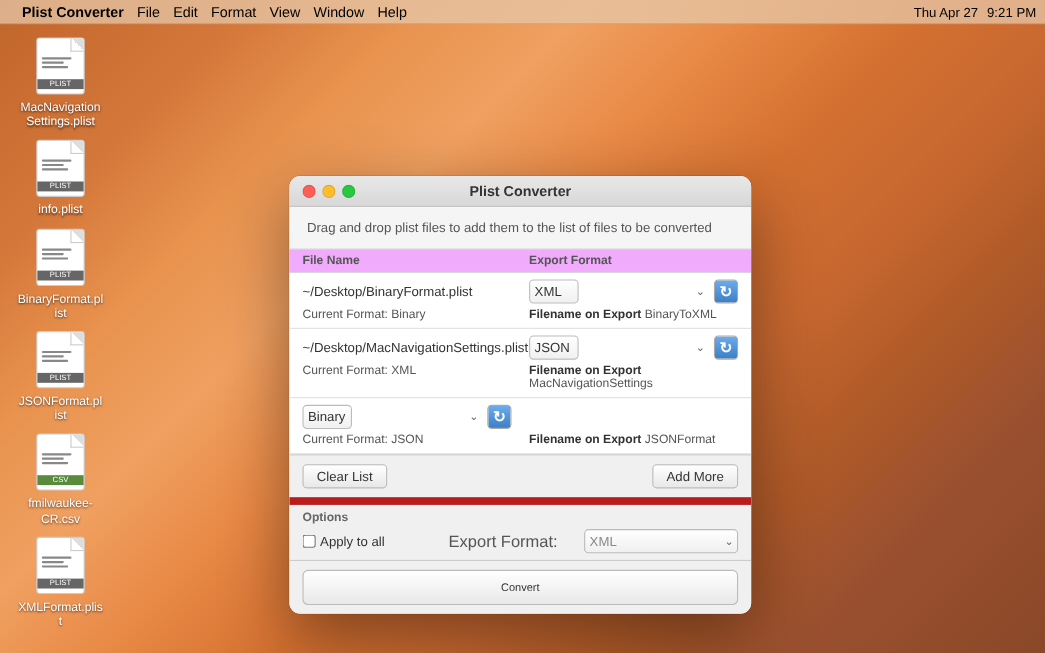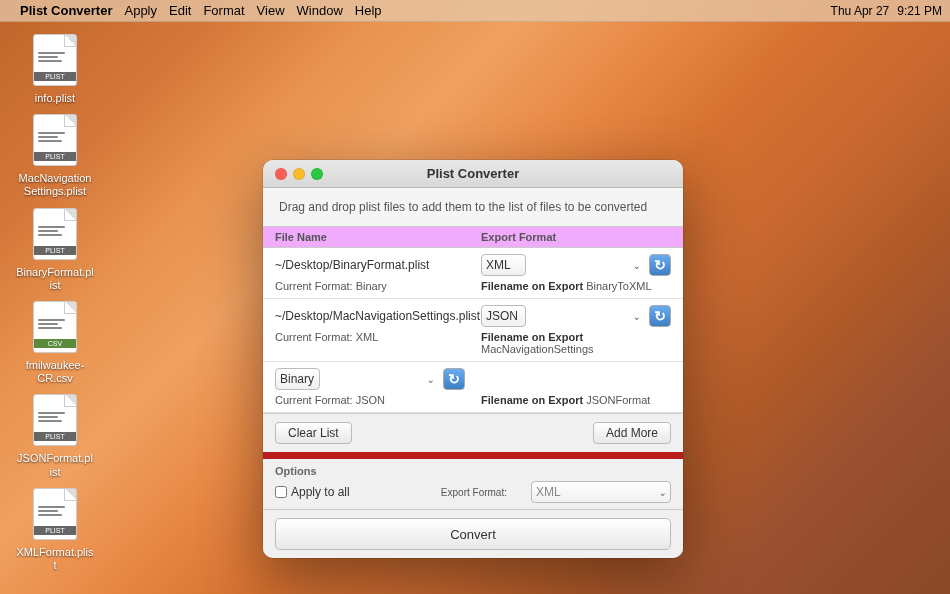--- a/index.html
+++ b/index.html
@@ -388,21 +388,21 @@
       width: 12px;
       height: 12px;
     }
 
     .checkbox-label {
       font-size: 12px;
       color: #333;
     }
 
     .export-format-label {
-      font-size: 10px;
+      font-size: 15px;
       color: #555;
       margin-left: auto;
     }
 
     .export-format-select-wrapper {
       position: relative;
       width: 140px;
     }
 
     .export-format-select-wrapper::after {
@@ -434,39 +434,39 @@
       padding: 8px 12px;
       background: #f0f0f0;
       border-top: 1px solid #ccc;
       text-align: center;
     }
 
     .convert-btn {
       width: 100%;
       height: 32px;
       border-radius: 5px;
-      font-size: 13px;
+      font-size: 10px;
       cursor: pointer;
       border: 1px solid #bbb;
       background: linear-gradient(to bottom, #fff, #e8e8e8);
       color: #333;
       font-weight: 400;
     }
   </style>
 </head>
 <body>
 
 <div class="desktop">
 
   <div class="menubar">
     <div class="menubar-left">
       <span class="apple-icon"></span>
       <span class="menubar-app-name">Plist Converter</span>
       <div class="menubar-items">
-        <span>Apply</span>
+        <span>File</span>
         <span>Edit</span>
         <span>Format</span>
         <span>View</span>
         <span>Window</span>
         <span>Help</span>
       </div>
     </div>
     <div class="menubar-right">
       <span>Thu Apr 27</span>
       <span>9:21 PM</span>
@@ -480,36 +480,36 @@
         <div class="plist-icon">
           <div class="plist-icon-fold"></div>
           <div class="plist-icon-lines">
             <div class="plist-icon-line"></div>
             <div class="plist-icon-line"></div>
             <div class="plist-icon-line"></div>
           </div>
           <div class="plist-badge">PLIST</div>
         </div>
       </div>
-      <span class="icon-label">info.plist</span>
+      <span class="icon-label">MacNavigationSettings.plist</span>
     </div>
 
     <div class="desktop-icon">
       <div class="icon-image">
         <div class="plist-icon">
           <div class="plist-icon-fold"></div>
           <div class="plist-icon-lines">
             <div class="plist-icon-line"></div>
             <div class="plist-icon-line"></div>
             <div class="plist-icon-line"></div>
           </div>
           <div class="plist-badge">PLIST</div>
         </div>
       </div>
-      <span class="icon-label">MacNavigationSettings.plist</span>
+      <span class="icon-label">info.plist</span>
     </div>
 
     <div class="desktop-icon">
       <div class="icon-image">
         <div class="plist-icon">
           <div class="plist-icon-fold"></div>
           <div class="plist-icon-lines">
             <div class="plist-icon-line"></div>
             <div class="plist-icon-line"></div>
             <div class="plist-icon-line"></div>
@@ -522,39 +522,39 @@
 
     <div class="desktop-icon">
       <div class="icon-image">
         <div class="plist-icon">
           <div class="plist-icon-fold"></div>
           <div class="plist-icon-lines">
             <div class="plist-icon-line"></div>
             <div class="plist-icon-line"></div>
             <div class="plist-icon-line"></div>
           </div>
-          <div class="plist-badge csv-badge">CSV</div>
-        </div>
-      </div>
-      <span class="icon-label">fmilwaukee-CR.csv</span>
+          <div class="plist-badge">PLIST</div>
+        </div>
+      </div>
+      <span class="icon-label">JSONFormat.plist</span>
     </div>
 
     <div class="desktop-icon">
       <div class="icon-image">
         <div class="plist-icon">
           <div class="plist-icon-fold"></div>
           <div class="plist-icon-lines">
             <div class="plist-icon-line"></div>
             <div class="plist-icon-line"></div>
             <div class="plist-icon-line"></div>
           </div>
-          <div class="plist-badge">PLIST</div>
-        </div>
-      </div>
-      <span class="icon-label">JSONFormat.plist</span>
+          <div class="plist-badge csv-badge">CSV</div>
+        </div>
+      </div>
+      <span class="icon-label">fmilwaukee-CR.csv</span>
     </div>
 
     <div class="desktop-icon">
       <div class="icon-image">
         <div class="plist-icon">
           <div class="plist-icon-fold"></div>
           <div class="plist-icon-lines">
             <div class="plist-icon-line"></div>
             <div class="plist-icon-line"></div>
             <div class="plist-icon-line"></div>

